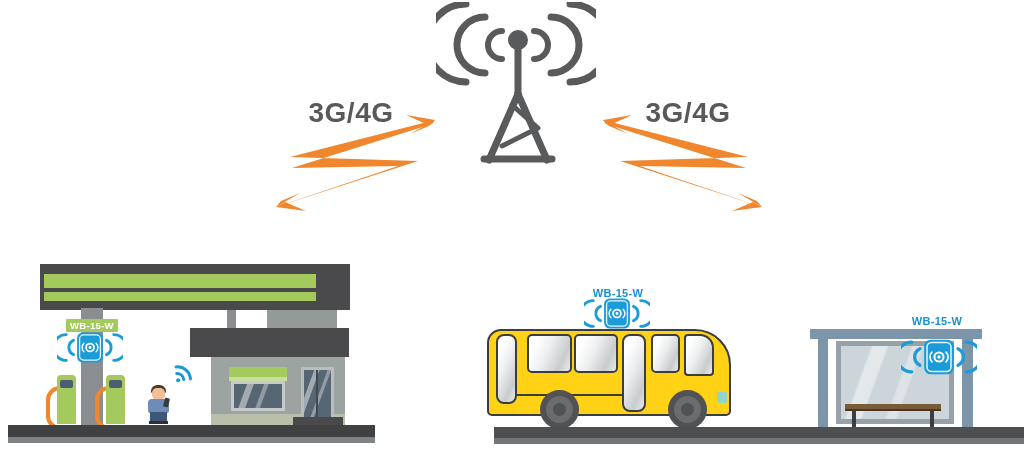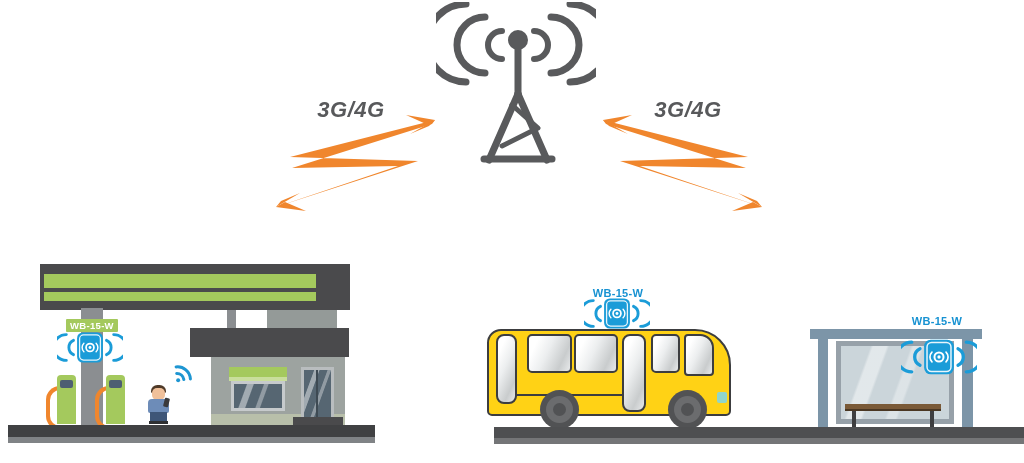--- a/index.html
+++ b/index.html
@@ -3,21 +3,21 @@
 <meta charset="utf-8">
 <style>
   html,body{margin:0;padding:0;background:#fff;}
   .stage{
     position:relative;width:1024px;height:463px;background:#ffffff;overflow:hidden;
     font-family:"Liberation Sans",sans-serif;
   }
   .abs{position:absolute;}
   .netlabel{
     position:absolute;width:130px;text-align:center;
-    font-size:22px;font-weight:600;color:#58595B;letter-spacing:.5px;font-style:italic;
+    font-size:28px;font-weight:600;color:#58595B;letter-spacing:.5px;
   }
   .dev-label-blue{
     position:absolute;text-align:center;font-size:11px;font-weight:700;color:#1792D2;
     letter-spacing:.3px;
   }
   .banner-green{
     position:absolute;background:#A4C95D;color:#fff;font-size:9.5px;font-weight:700;
     text-align:center;line-height:13px;letter-spacing:.3px;border-radius:1px;
   }
   .glass{

